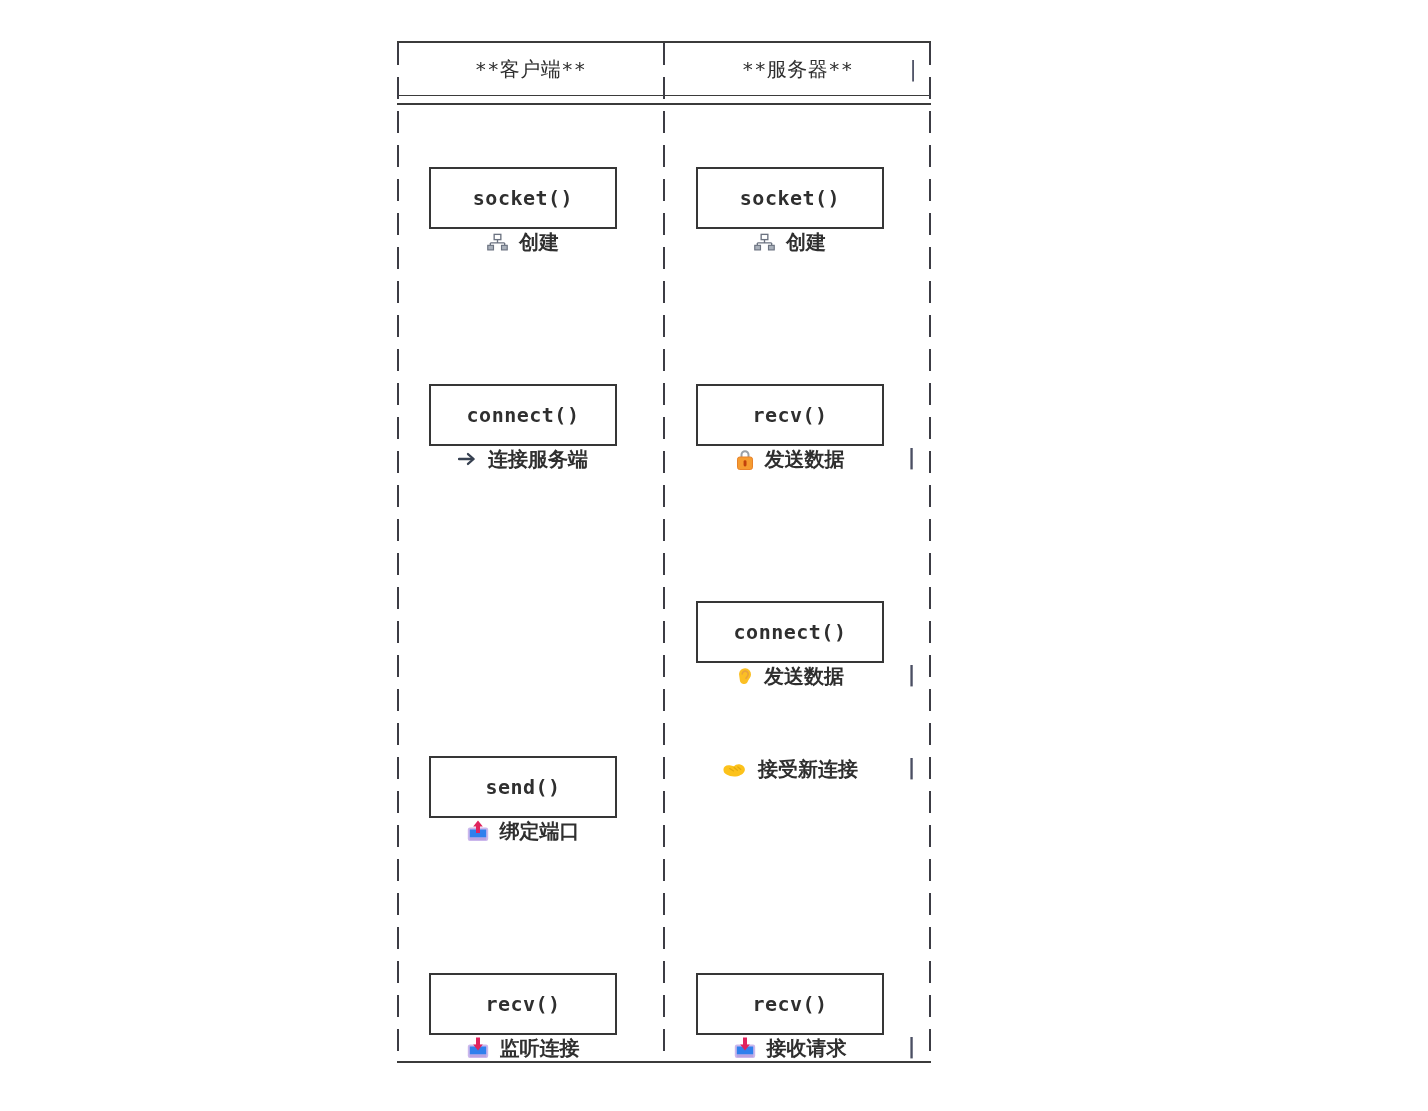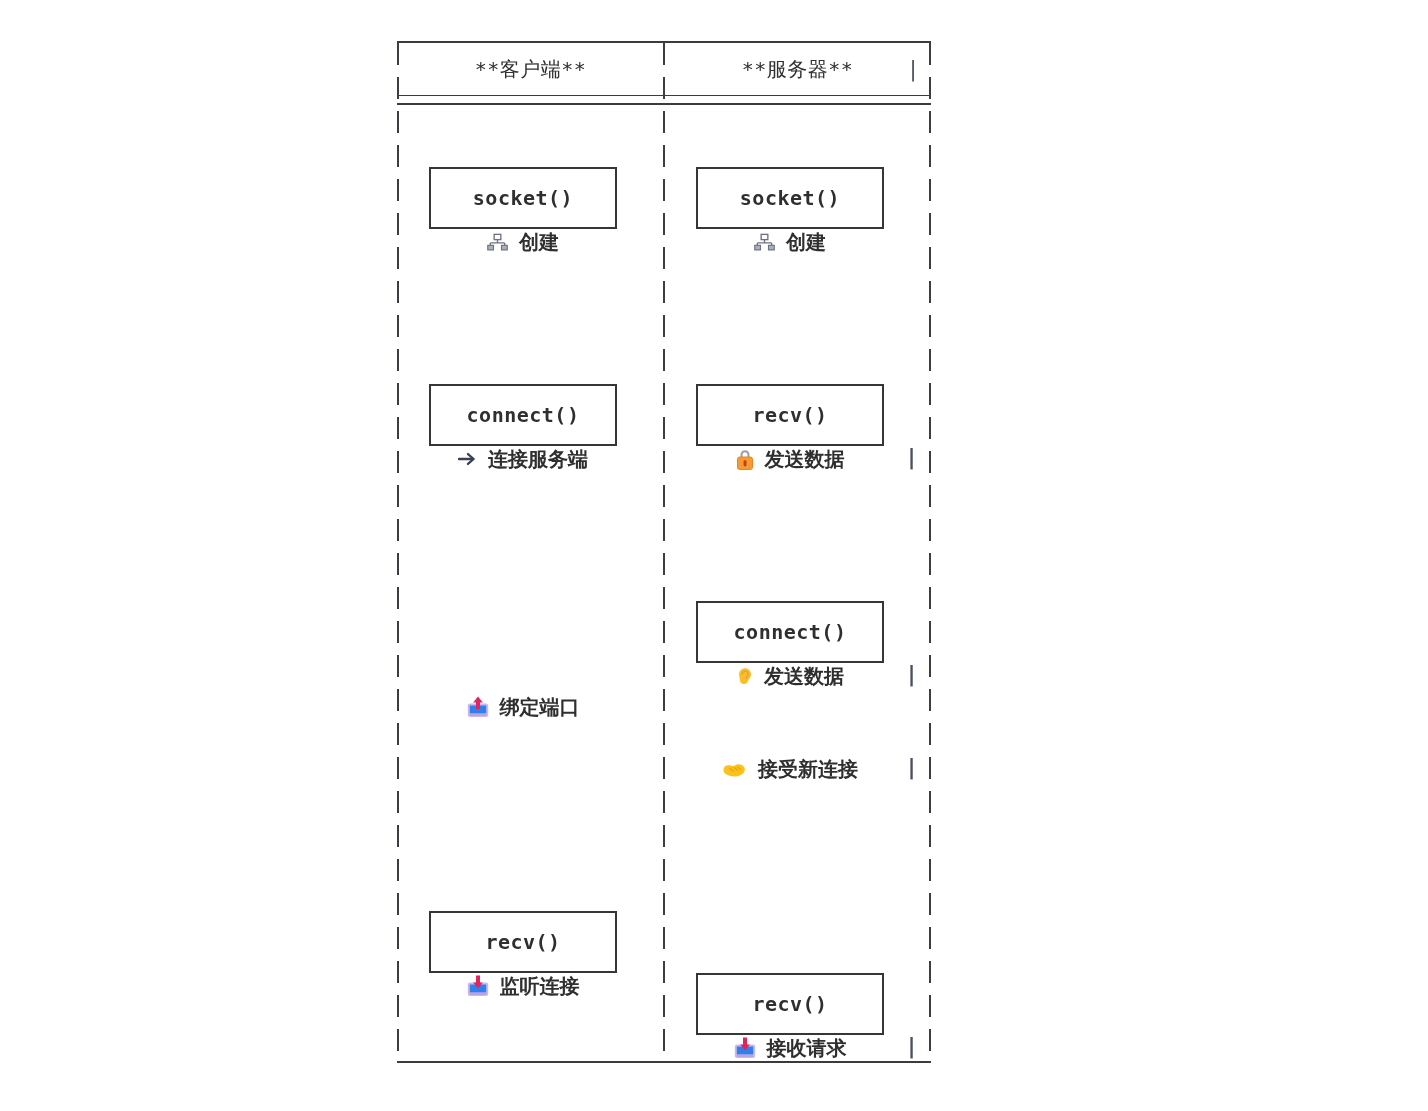--- a/index.html
+++ b/index.html
@@ -161,20 +161,23 @@
 </span>
             <span>连接服务端</span>
           </div>
         </div>
       </div>
 
       <div class="cell"></div>
 
       <div class="cell">
         <div class="step">
+          <div class="func-box">
+            <span>send()</span>
+          </div>
           <div class="caption">
             <span class="icon">
   <svg width="22" height="22" viewBox="0 0 22 22" xmlns="http://www.w3.org/2000/svg">
     <rect x="0.8" y="7.5" width="20.4" height="13.5" rx="2.2" fill="#CBB7EC"></rect>
     <rect x="2.8" y="9.5" width="16.4" height="8" fill="#2F80ED"></rect>
     <rect x="2.8" y="17.6" width="16.4" height="2.4" fill="#B9A3E0"></rect>
     <polygon points="11,0.5 15.8,6.6 13,6.6 13,13 9,13 9,6.6 6.2,6.6" fill="#E0245E"></polygon>
   </svg>
 </span>
             <span>绑定端口</span>

